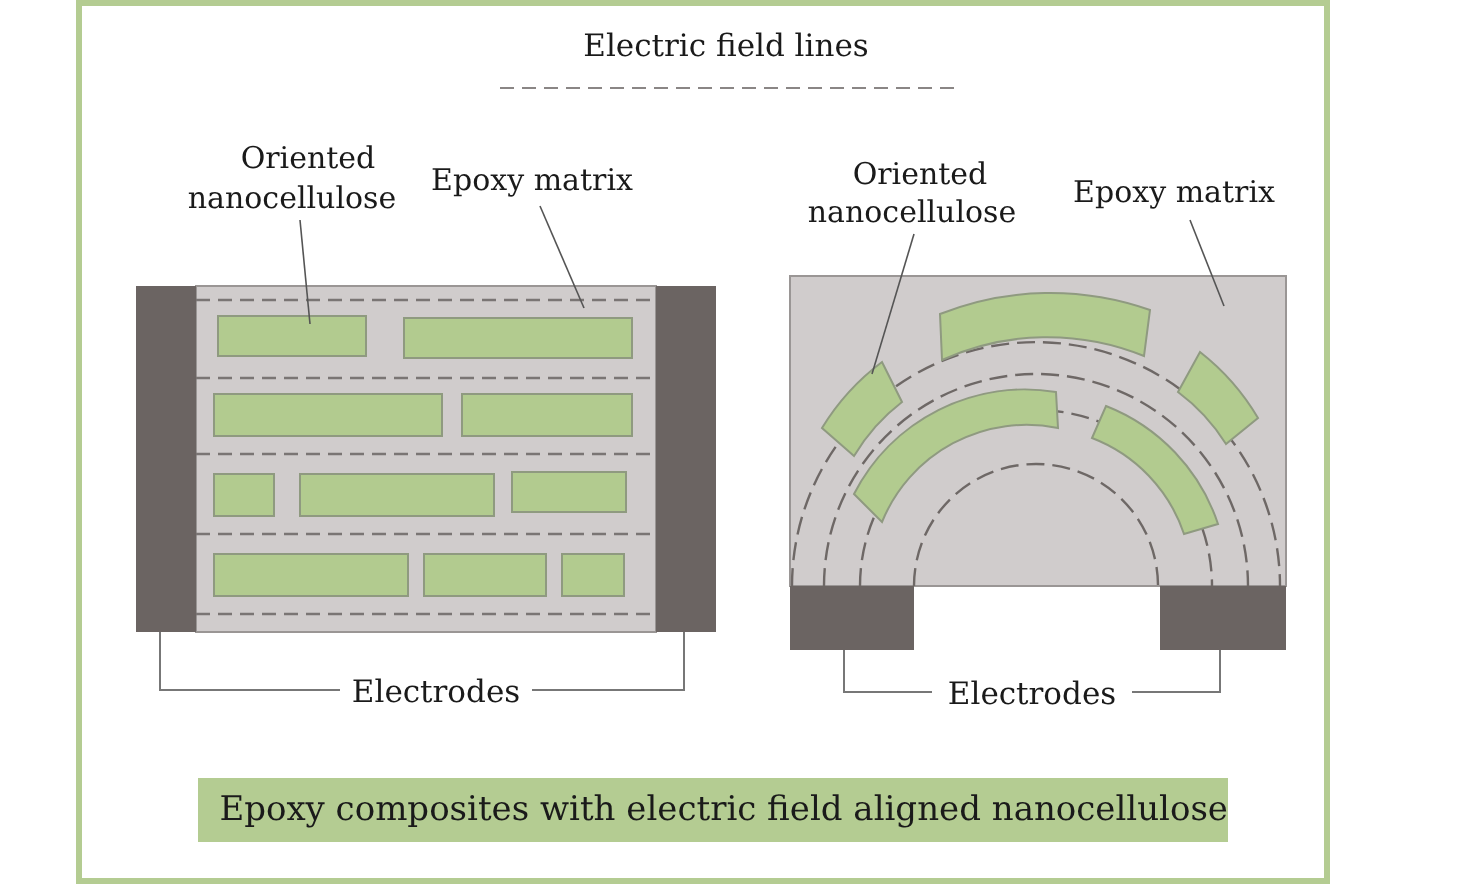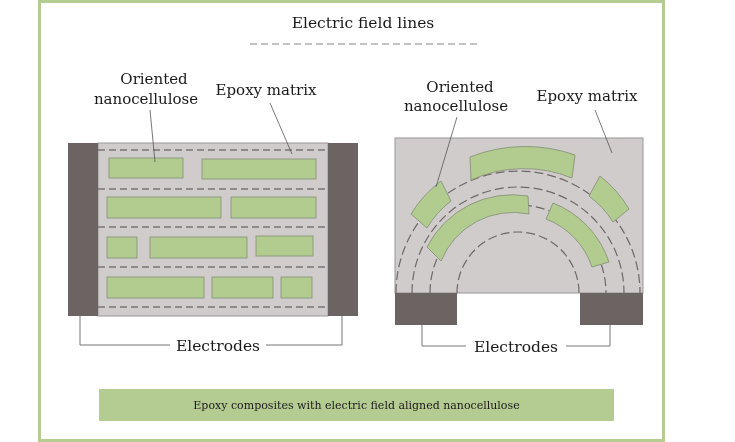--- a/index.html
+++ b/index.html
@@ -1,19 +1,19 @@
 <!DOCTYPE html>
 <html><head>
 <meta charset="utf-8">
 <style>
   html, body { margin:0; padding:0; background:#ffffff; }
   body { width:735px; height:442px; position:relative; overflow:hidden; font-family:"DejaVu Serif", serif; }
   .frame { position:absolute; left:38px; top:0px; width:621px; height:436px; border:3px solid #b4cc92; box-sizing:content-box; }
   svg text { font-family:"DejaVu Serif", serif; fill:#1a1a1a; }
-  .caption { position:absolute; left:99px; top:389px; width:515px; height:32px; background:#b4cc92; display:flex; align-items:center; justify-content:center; font-size:11px; color:#1a1a1a; }
+  .caption { position:absolute; left:99px; top:389px; width:515px; height:32px; background:#b4cc92; display:flex; align-items:center; justify-content:flex-end; font-size:17px; color:#1a1a1a; }
 </style>
 </head>
 <body>
 
 <div class="frame"></div>
 
 <svg width="735" height="442" style="position:absolute;left:0;top:0">
 
   <text x="363" y="28" font-size="15.5" text-anchor="middle">Electric field lines</text>
   <line x1="250" y1="44" x2="480" y2="44" stroke="#8a8685" stroke-width="1" stroke-dasharray="7,4"></line>

